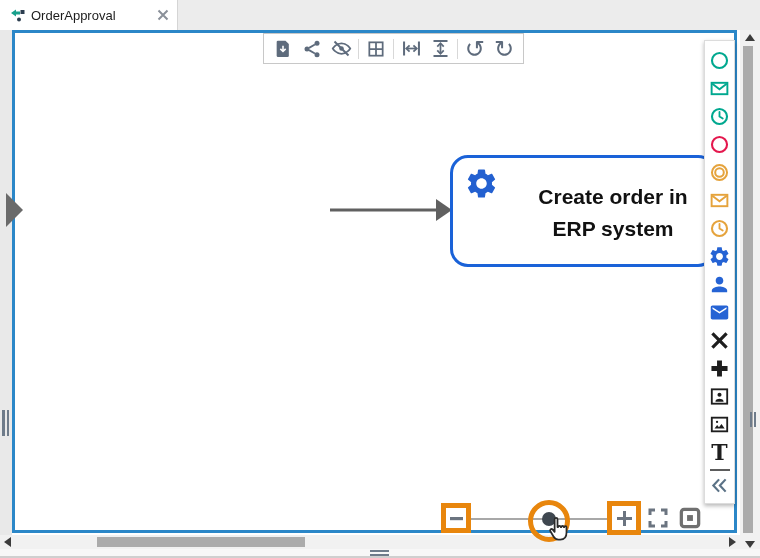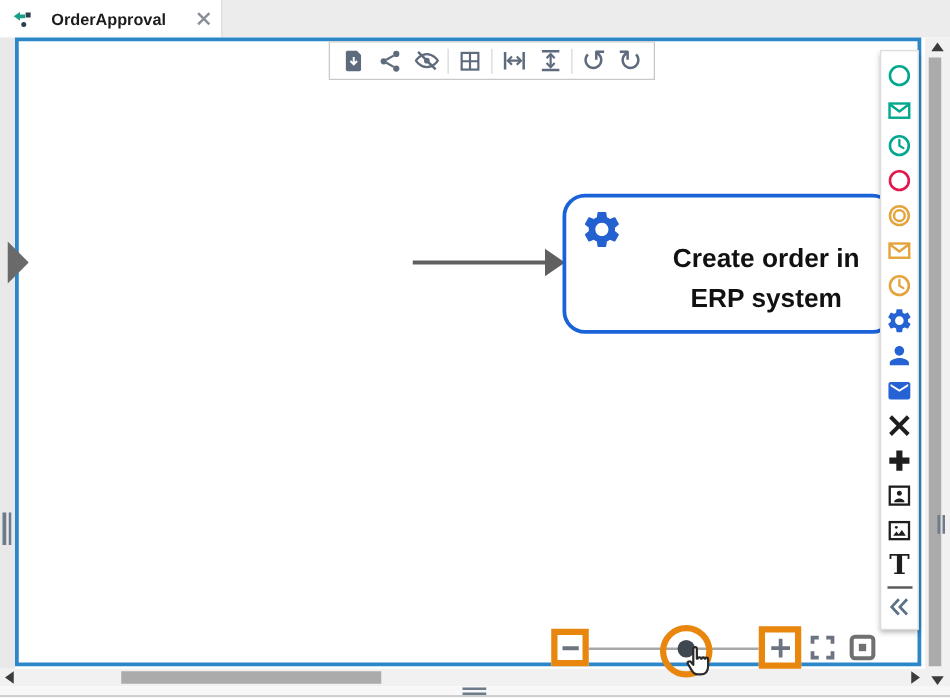--- a/index.html
+++ b/index.html
@@ -4,21 +4,21 @@
 <style>
   * { margin:0; padding:0; box-sizing:border-box; }
   body { background:#ffffff; font-family:"Liberation Sans", sans-serif; }
   .app { position:relative; width:760px; height:558px; background:#fff; overflow:hidden; }
 
   
   .tabbar { position:absolute; left:0; top:0; width:760px; height:30px; background:#ececec; }
   .tab { position:absolute; left:0; top:0; width:178px; height:30px; background:#ffffff;
          border-right:1px solid #d5d5d5; display:flex; align-items:center; }
   .tab-icon { margin-left:10px; width:15px; height:15px; flex:0 0 auto; }
-  .tab-title { margin-left:16px; font-size:13px; font-weight:700; color:#1c1c1c; }
+  .tab-title { margin-left:6px; font-size:13px; font-weight:400; color:#1c1c1c; }
   .tab-close { position:absolute; right:8px; top:9px; width:12px; height:12px; cursor:pointer; }
 
   
   .left-strip { position:absolute; left:0; top:30px; width:12px; height:505px; background:#e9e9e9; }
   .vgrip { position:absolute; display:flex; gap:2px; }
   .vgrip span { display:block; width:2.5px; height:26px; background:#6e7b8a; }
 
   
   .canvas { position:absolute; left:12px; top:30px; width:725px; height:503px;
             border:3px solid #2b87c8; background:#fff; }
@@ -159,21 +159,21 @@
 
   <svg class="flow" style="left:330px; top:196px;" width="122" height="28">
     <line x1="0" y1="14" x2="107" y2="14" stroke="#606060" stroke-width="3.2"></line>
     <path d="M106 3L122 14L106 25Z" fill="#606060"></path>
   </svg>
 
   <div class="task task2">
     <svg class="task-icon" width="35" height="35" style="color:#2360d0">
         <use href="#sym-gear"></use>
       </svg>
-    <div class="task-label" style="left:64px; right:4px; width:180px; margin:12px auto;">Create order in ERP system</div>
+    <div class="task-label" style="left:64px; right:4px; width:180px; margin:1px auto;">Create order in ERP system</div>
   </div>
 
   <div class="toolbar">
     <div class="tb-btn">
       <svg width="20" height="20" viewBox="0 0 24 24">
         <path d="M6 2h9l4 4v14a1.6 1.6 0 0 1-1.6 1.6H6A1.6 1.6 0 0 1 4.4 20V3.6A1.6 1.6 0 0 1 6 2z" fill="#5e6b7c"></path>
         <path d="M12 8v6.5M8.8 11.8L12 15l3.2-3.2" stroke="#fff" stroke-width="1.9" fill="none"></path>
       </svg>
     </div>
     <div class="tb-btn">

